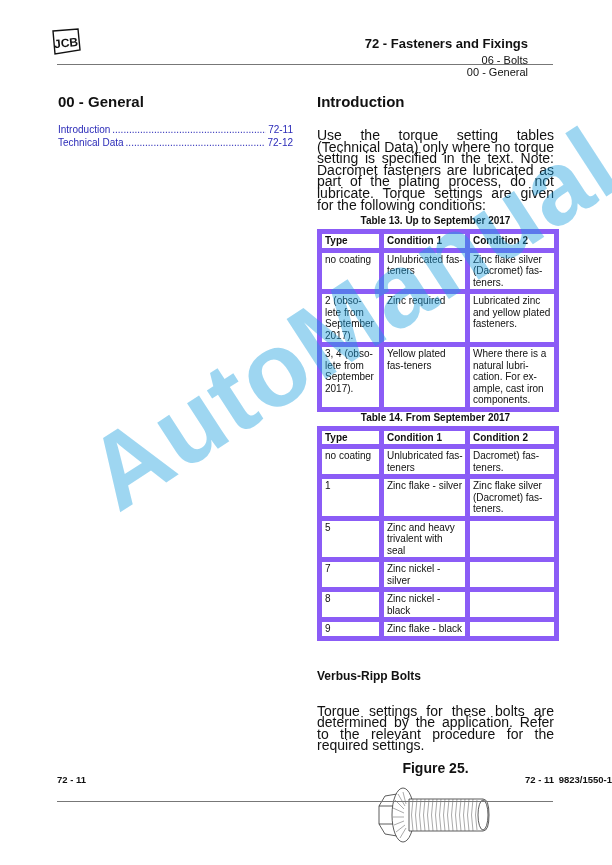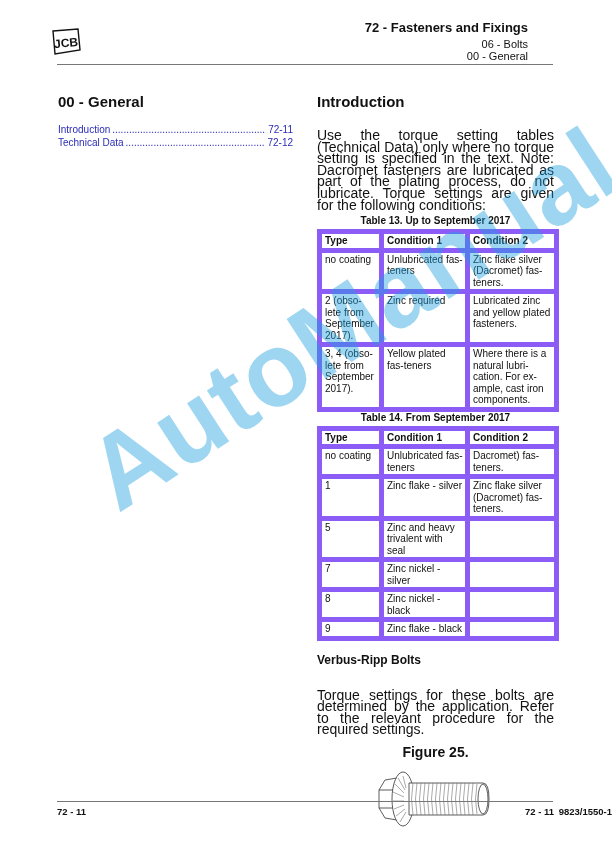--- a/index.html
+++ b/index.html
@@ -1,21 +1,21 @@
 <!DOCTYPE html>
 <html><head>
   <meta charset="utf-8">
   <style>
     * { margin: 0; padding: 0; box-sizing: border-box; }
     html, body { width: 612px; height: 865px; background: #ffffff; overflow: hidden; }
     body { position: relative; font-family: "Liberation Sans", sans-serif; color: #111; }
 
     .logo { position: absolute; left: 51px; top: 28px; width: 30px; height: 27px; }
 
-    .hdr { position: absolute; right: 84px; top: 20px; text-align: right; line-height: 12px; }
+    .hdr { position: absolute; right: 84px; top: 36px; text-align: right; line-height: 12px; }
     .hdr .h1 { font-size: 13px; font-weight: bold; margin-bottom: 3px; line-height: 15px; }
     .hdr .h2 { font-size: 11px; line-height: 12px; }
     .hdr-rule { position: absolute; left: 57px; top: 64px; width: 498px; height: 1px; background: #777; }
     
     .hdr-rule { left: 57px; width: 496px; }
 
     .left-col { position: absolute; left: 58px; top: 93px; width: 235px; }
     .sec-title { font-size: 15px; font-weight: bold; line-height: 18px; }
     .toc { margin-top: 12px; }
     .toc-row { display: flex; font-size: 10px; line-height: 13px; color: #2b2bb8; }
@@ -34,27 +34,27 @@
     table.t th { font-weight: bold; }
     table.t col.c1 { width: 62px; }
     table.t col.c2 { width: 86px; }
     table.t col.c3 { width: 89px; }
 
     .cap13 { margin-top: 4px; }
     .tbl13 { margin-top: 2px; }
     .cap14 { }
     .tbl14 { margin-top: 2px; }
 
-    .sub-title { font-size: 12px; font-weight: bold; margin-top: 12px; line-height: 15px; }
+    .sub-title { font-size: 12px; font-weight: bold; margin-top: 28px; line-height: 15px; }
     .vr-para { margin-top: 22px; }
     .fig-cap { margin-top: 10px; text-align: center; font-size: 14px; font-weight: bold; line-height: 12px; }
     .figure { margin: 10px auto 0; width: 120px; height: 62px; display: block; position: relative; left: -3px; }
 
     .ftr-rule { position: absolute; left: 57px; top: 801px; width: 496px; height: 1px; background: #777; }
-    .ftr { position: absolute; top: 806px; font-size: 9.5px; font-weight: bold; line-height: 11px; }
+    .ftr { position: absolute; top: 774px; font-size: 9.5px; font-weight: bold; line-height: 11px; }
     .ftr.l { left: 57px; }
     .ftr.c { left: 0; width: 612px; text-align: right; padding-left: 18px; }
     .ftr.r { right: 58px; }
 
     .watermark { position: absolute; left: 70px; top: 440px; font-size: 104px; font-weight: bold;
       color: #1aa0e0; opacity: 0.42; transform: rotate(-33deg); transform-origin: left top;
       white-space: nowrap; letter-spacing: 1px; pointer-events: none; line-height: 1; }
   </style>
 </head>
 <body>

